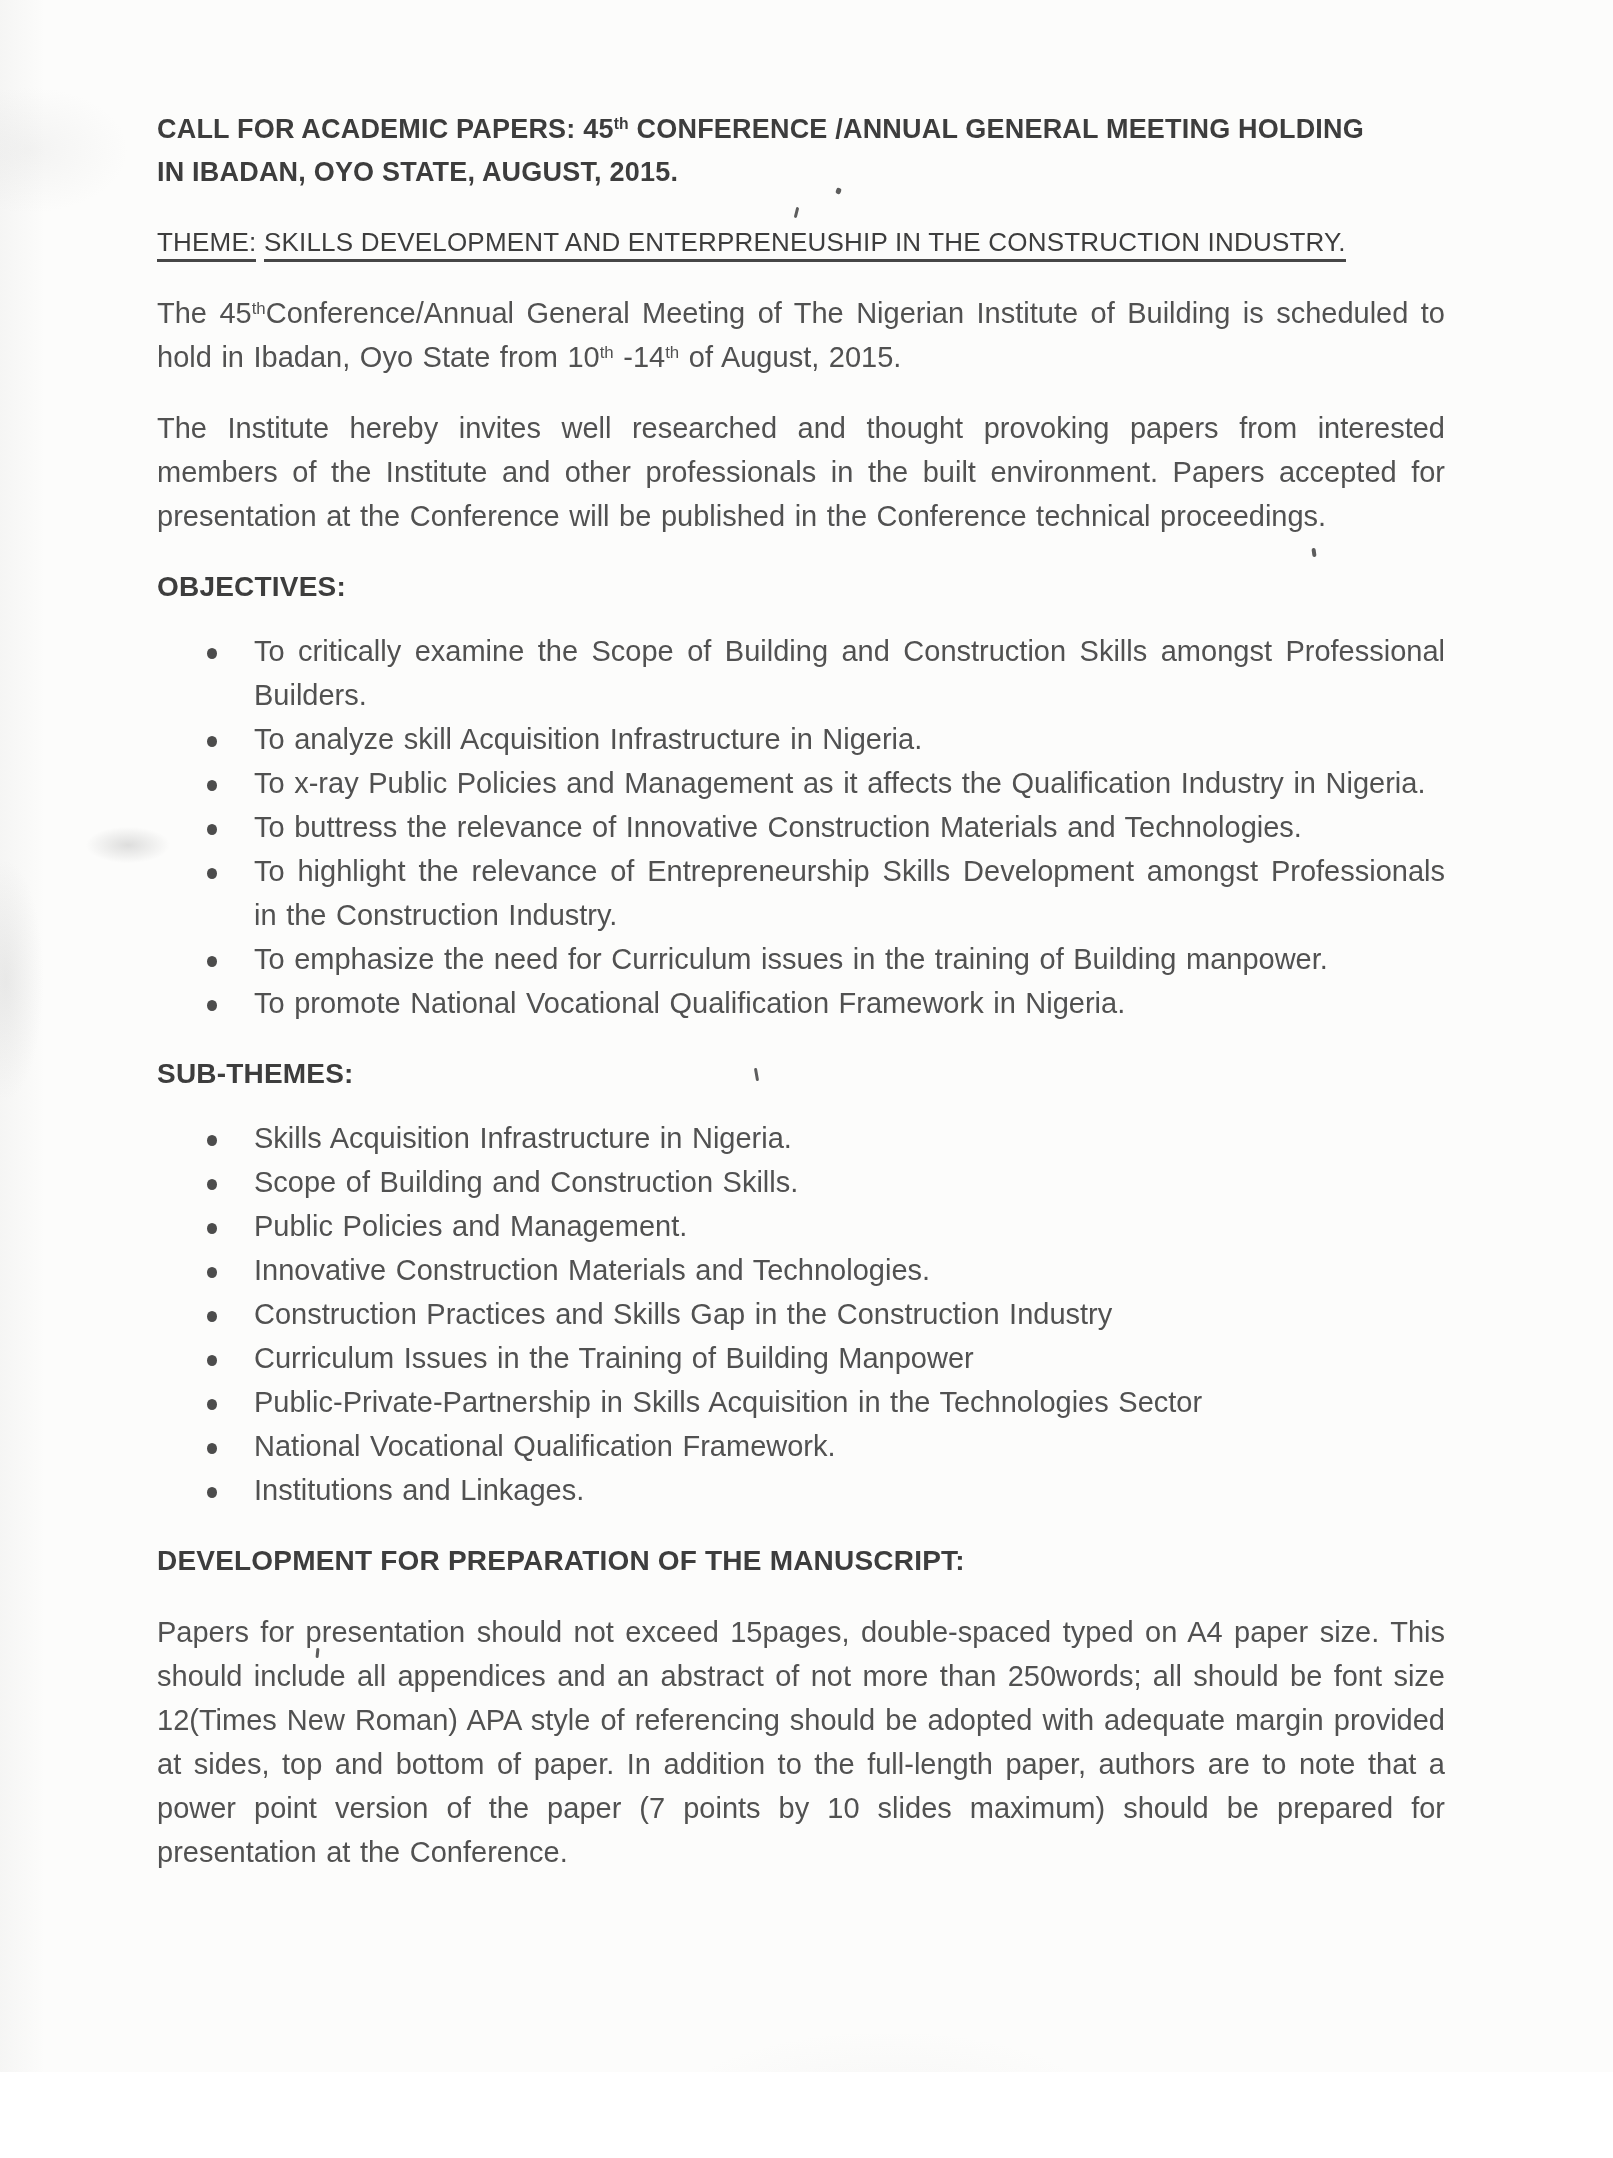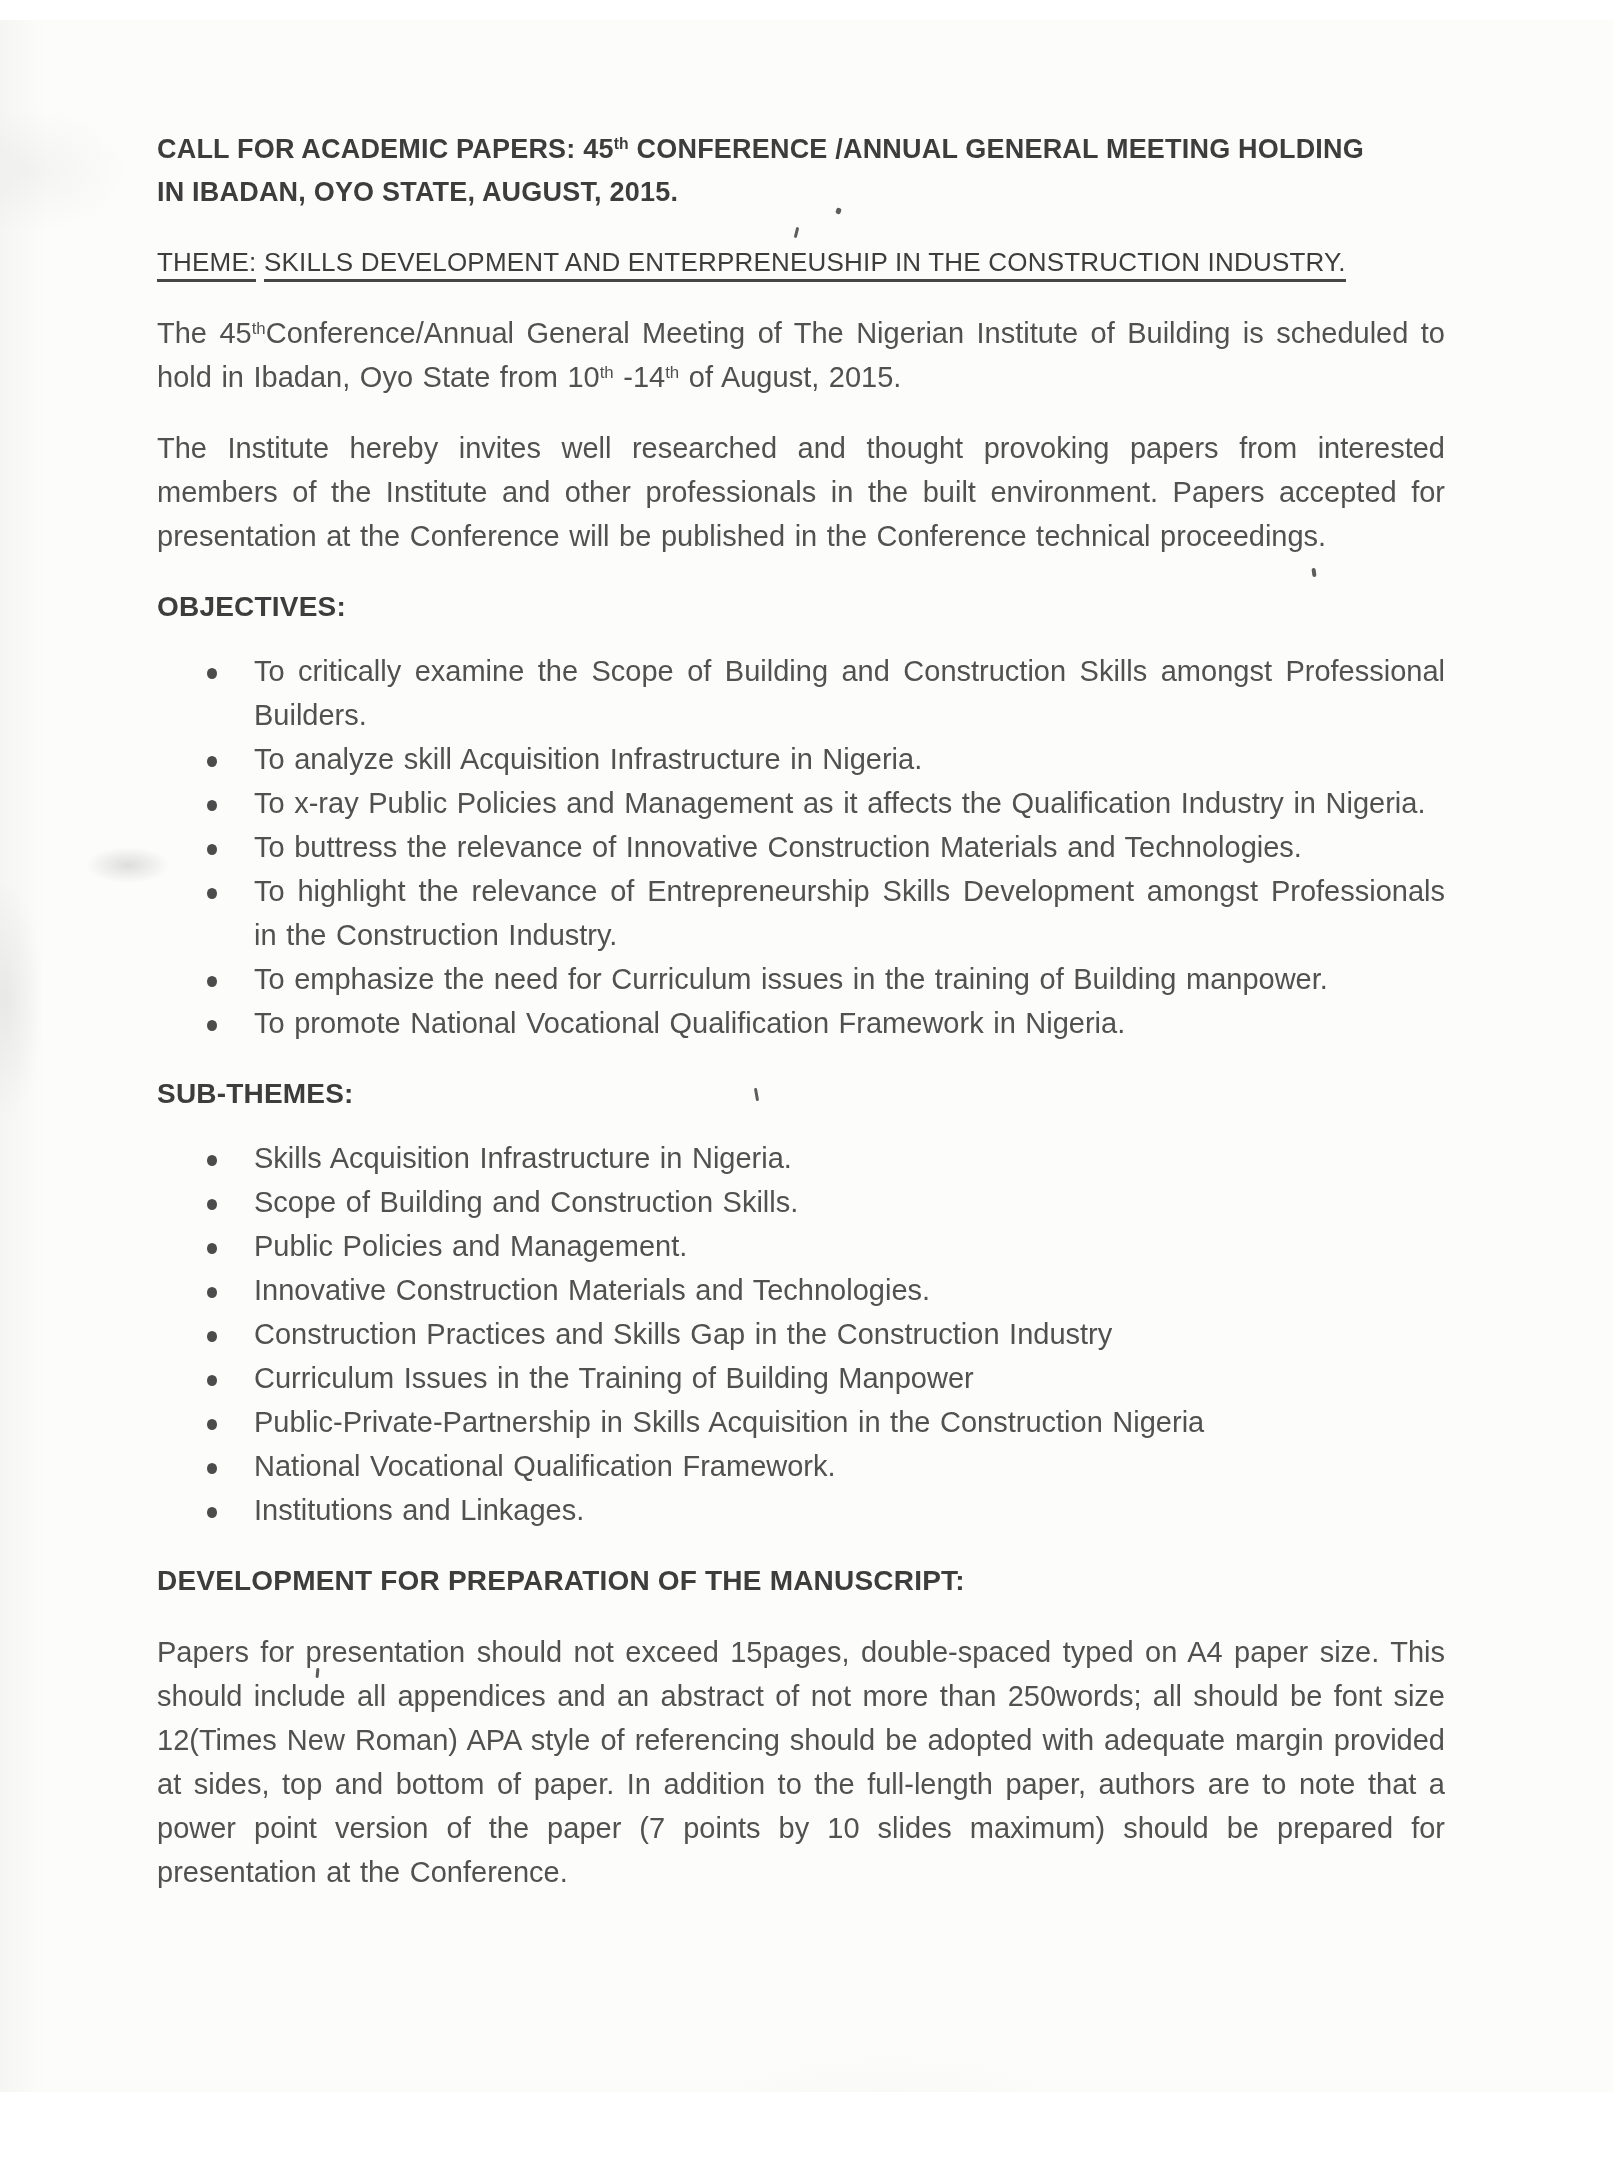--- a/index.html
+++ b/index.html
@@ -15,21 +15,20 @@
     padding: 98px 168px 0 157px;
     overflow: hidden;
     color: #515151;
     background:
       radial-gradient(ellipse 60px 26px at 128px 845px, rgba(150,150,150,0.30), rgba(150,150,150,0) 70%),
       radial-gradient(ellipse 50px 160px at 6px 980px, rgba(170,170,170,0.18), rgba(170,170,170,0) 75%),
       radial-gradient(ellipse 140px 90px at 30px 150px, rgba(190,190,190,0.14), rgba(190,190,190,0) 70%),
       radial-gradient(ellipse 300px 120px at 55% 2120px, rgba(160,160,160,0.07), rgba(160,160,160,0) 75%),
       linear-gradient(90deg, rgba(120,120,120,0.05), rgba(120,120,120,0) 45px),
       #fcfcfb;
-    margin-top: 20px;
   }
   .doc-title {
     margin: 10px 0 0 0;
     font-size: 27px; line-height: 43px;
     font-weight: 700; color: #3d3d3d;
     letter-spacing: 0.2px;
   }
   .doc-title sup { font-size: 0.58em; vertical-align: 9px; line-height: 0; }
   .theme-line {
     margin: 26px 0 0 0;
@@ -101,21 +100,21 @@
 
   <h2 class="heading">SUB-THEMES:</h2>
 
   <ul class="bullets">
     <li>Skills Acquisition Infrastructure in Nigeria.</li>
     <li>Scope of Building and Construction Skills.</li>
     <li>Public Policies and Management.</li>
     <li>Innovative Construction Materials and Technologies.</li>
     <li>Construction Practices and Skills Gap in the Construction Industry</li>
     <li>Curriculum Issues in the Training of Building Manpower</li>
-    <li>Public-Private-Partnership in Skills Acquisition in the Construction Nigeria</li>
+    <li>Public-Private-Partnership in Skills Acquisition in the Technologies Sector</li>
     <li>National Vocational Qualification Framework.</li>
     <li>Institutions and Linkages.</li>
   </ul>
 
   <h2 class="heading">DEVELOPMENT FOR PREPARATION OF THE MANUSCRIPT:</h2>
 
   <p class="para">Papers for presentation should not exceed 15pages, double-spaced typed on A4 paper size. This should include all appendices and an abstract of not more than 250words; all should be font size 12(Times New Roman) APA style of referencing should be adopted with adequate margin provided at sides, top and bottom of paper. In addition to the full-length paper, authors are to note that a power point version of the paper (7 points by 10 slides maximum) should be prepared for presentation at the Conference.</p>
 
   <span class="artifact tick" style="left:795px; top:207px; transform:rotate(14deg);"></span>
   <span class="artifact speck" style="left:1312px; top:548px; transform:rotate(-8deg);"></span>

